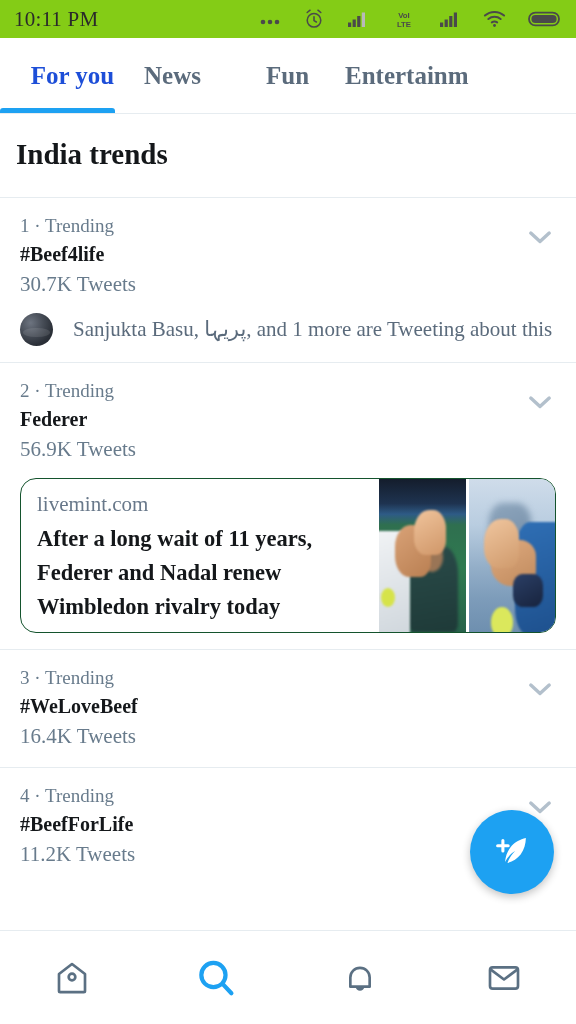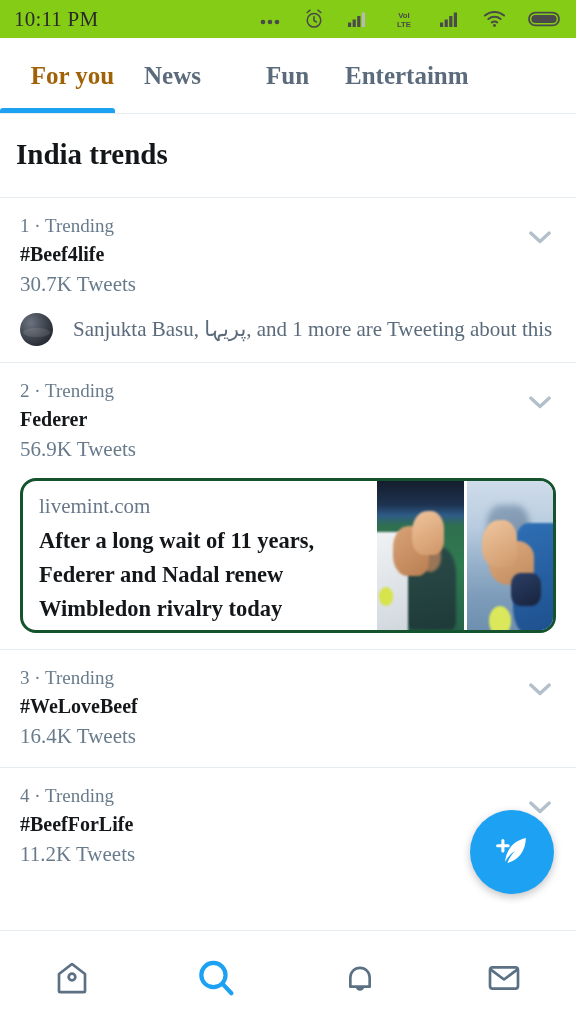--- a/index.html
+++ b/index.html
@@ -24,21 +24,21 @@
   .tabstrip{
     position:relative; height:76px; background:#fff;
     display:flex; align-items:center; overflow:hidden;
     border-bottom:1px solid #e6ecf0;
   }
   .tab{
     flex:0 0 auto; font-size:25px; color:#5b6b7c; font-weight:bold;
     white-space:nowrap; position:relative; height:100%;
     display:flex; align-items:center; justify-content:center;
   }
-  .tab.t0{ width:115px; color:#a16207;padding-left:30px; }
+  .tab.t0{ width:115px; color:#1d4ed8;padding-left:30px; }
   .tab.t1{ width:115px; }
   .tab.t2{ width:115px; }
   .tab.t3{ width:115px; }
   .tab.t4{ width:170px; justify-content:flex-start; }
   .tab-underline{
     position:absolute; left:0; bottom:0; width:115px; height:5px;
     background:#1da1f2; border-radius:3px 3px 0 0;
   }
 
   
@@ -69,21 +69,21 @@
     position:relative; overflow:hidden;
   }
   .avatar::after{
     content:""; position:absolute; left:8%; top:44%; width:84%; height:30%;
     background:rgba(255,255,255,.10); border-radius:50%;
   }
   .social .txt{ font-size:21px; color:#5b6b7c; white-space:nowrap; }
 
   
   .card{
-    margin-top:14px; border:3px solid #14532d; border-radius:16px;
+    margin-top:14px; border:1px solid #14532d; border-radius:16px;
     display:flex; overflow:hidden; height:155px; background:#fff;
   }
   .card .ctext{ flex:1 1 auto; padding:13px 16px 10px 16px; min-width:0; }
   .card .url{ font-size:21px; color:#68788a; margin-bottom:5px; }
   .card .headline{
     font-size:22.5px; font-weight:bold; color:#14171a; line-height:1.52;
   }
   .card .cimgs{ flex:0 0 auto; width:176px; display:flex; gap:3px; }
   .cimg{ width:86.5px; height:100%; position:relative; overflow:hidden; }
 

